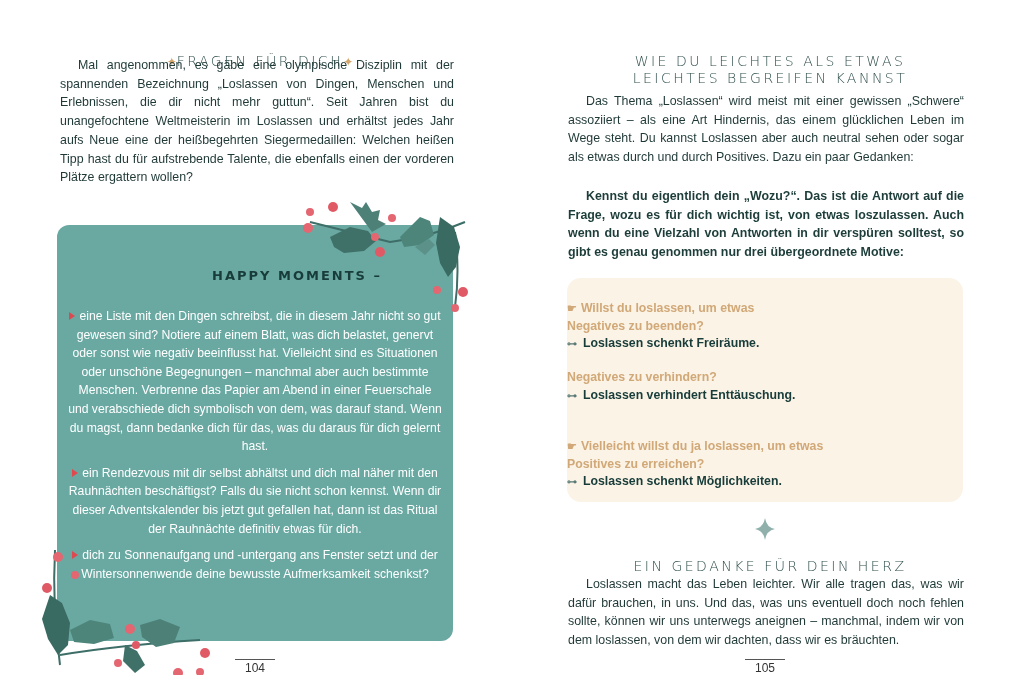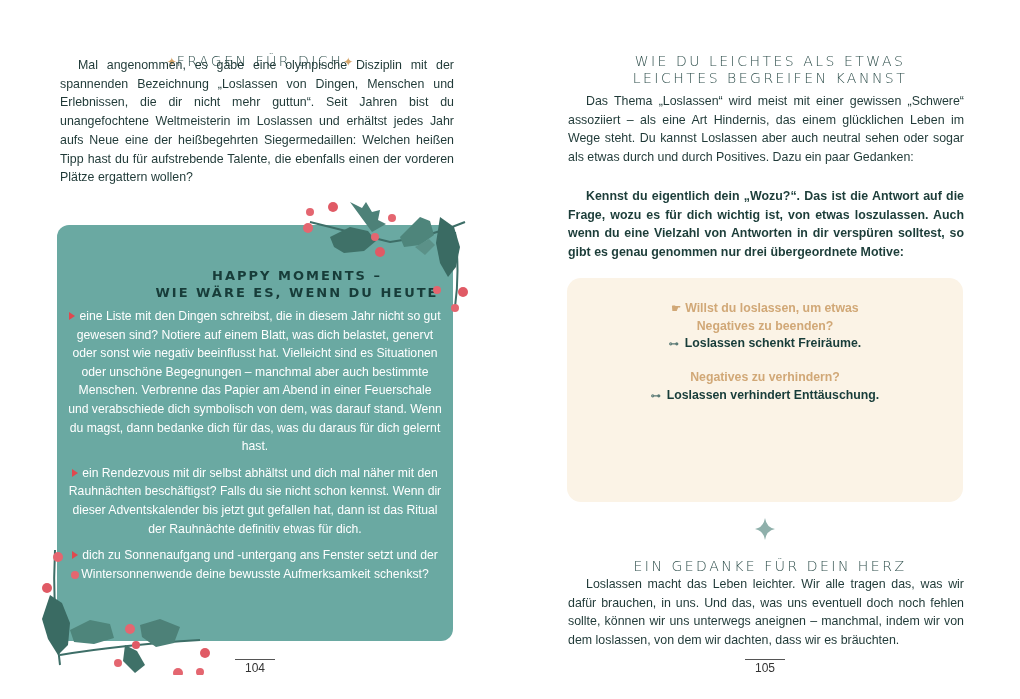--- a/index.html
+++ b/index.html
@@ -36,21 +36,21 @@
 
   .holly { position:absolute; }
 
   
   #wie-heading { position:absolute; left:60px; top:53px; width:400px; }
   #wie-text { position:absolute; left:58px; top:92px; width:396px; }
   #wozu-text { position:absolute; left:58px; top:187px; width:396px; font-weight:bold; color:#1c3d39; }
 
   #motive-box { position:absolute; left:57px; top:278px; width:396px; height:224px;
                 background:#fbf3e6; border-radius:14px; }
-  .motive { position:absolute; left:0; width:396px; text-align:center; font-size:12.3px;
+  .motive { position:absolute; left:0; width:396px; text-align:left; font-size:12.3px;
             line-height:17.5px; font-weight:bold; }
   .motive .q { color:#d1a877; }
   .motive .a { color:#173c39; }
   .hand { color:#d1a877; font-size:11px; margin-right:4px; }
   .key { color:#5a7a76; font-size:10px; margin-right:6px; }
 
   #divider-star { position:absolute; left:245px; top:518px; width:20px; height:22px; }
   #herz-heading { position:absolute; left:60px; top:558px; width:400px; }
   #herz-text { position:absolute; left:58px; top:575px; width:396px; }
 </style>
@@ -59,21 +59,20 @@
 
 <div class="page left">
   <div id="fragen-heading" class="heading">
     <span class="star">✦</span><span>FRAGEN FÜR DICH</span><span class="star">✦</span>
   </div>
   <div id="fragen-text" class="body-text indent">Mal angenommen, es gäbe eine olympische Disziplin mit der spannenden Bezeichnung „Loslassen von Dingen, Menschen und Erlebnissen, die dir nicht mehr guttun“. Seit Jahren bist du unangefochtene Weltmeisterin im Loslassen und erhältst jedes Jahr aufs Neue eine der heißbegehrten Siegermedaillen: Welchen heißen Tipp hast du für aufstrebende Talente, die ebenfalls einen der vorderen Plätze ergattern wollen?</div>
 
   <div id="happy-box">
     <div id="happy-title">
       <div>HAPPY MOMENTS –</div>
-      <div>WIE WÄRE ES, WENN DU HEUTE</div>
     </div>
     <div class="happy-list">
       <div class="happy-item"><span class="bullet-tri"></span><span>eine Liste mit den Dingen schreibst, die in diesem Jahr nicht so gut gewesen sind? Notiere auf einem Blatt, was dich belastet, genervt oder sonst wie negativ beeinflusst hat. Vielleicht sind es Situationen oder unschöne Begegnungen – manchmal aber auch bestimmte Menschen. Verbrenne das Papier am Abend in einer Feuerschale und verabschiede dich symbolisch von dem, was darauf stand. Wenn du magst, dann bedanke dich für das, was du daraus für dich gelernt hast.</span></div>
       <div class="happy-item"><span class="bullet-tri"></span><span>ein Rendezvous mit dir selbst abhältst und dich mal näher mit den Rauhnächten beschäftigst? Falls du sie nicht schon kennst. Wenn dir dieser Adventskalender bis jetzt gut gefallen hat, dann ist das Ritual der Rauhnächte definitiv etwas für dich.</span></div>
       <div class="happy-item"><span class="bullet-tri"></span><span>dich zu Sonnenaufgang und -untergang ans Fenster setzt und der Wintersonnenwende deine bewusste Aufmerksamkeit schenkst?</span></div>
     </div>
   </div>
 
   <svg class="holly" style="left:290px;top:192px;" width="190" height="120" viewBox="0 0 190 120">
     <path d="M20 30 Q60 40 100 50 Q140 45 175 30" stroke="#3d6e67" stroke-width="2" fill="none"></path>
@@ -126,20 +125,25 @@
   <div id="motive-box">
     <div class="motive" style="top:22px;">
       <div class="q"><span class="hand">☛</span><span>Willst du loslassen, um etwas</span></div>
       <div class="q">Negatives zu beenden?</div>
       <div class="a"><span class="key">⊶</span><span>Loslassen schenkt Freiräume.</span></div>
     </div>
     <div class="motive" style="top:91px;">
       <div class="q">Negatives zu verhindern?</div>
       <div class="a"><span class="key">⊶</span><span>Loslassen verhindert Enttäuschung.</span></div>
     </div>
+    <div class="motive" style="top:160px;">
+      <div class="q"><span class="hand">☛</span><span>Vielleicht willst du ja loslassen, um etwas</span></div>
+      <div class="q">Positives zu erreichen?</div>
+      <div class="a"><span class="key">⊶</span><span>Loslassen schenkt Möglichkeiten.</span></div>
+    </div>
   </div>
 
   <svg id="divider-star" viewBox="0 0 20 22">
     <path d="M10 0 Q11.5 9.5 20 11 Q11.5 12.5 10 22 Q8.5 12.5 0 11 Q8.5 9.5 10 0 Z" fill="#8fb0ab"></path>
   </svg>
 
   <div id="herz-heading" class="heading">EIN GEDANKE FÜR DEIN HERZ</div>
   <div id="herz-text" class="body-text indent">Loslassen macht das Leben leichter. Wir alle tragen das, was wir dafür brauchen, in uns. Und das, was uns eventuell doch noch fehlen sollte, können wir uns unterwegs aneignen – manchmal, indem wir von dem loslassen, von dem wir dachten, dass wir es bräuchten.</div>
 
   <div class="page-num" style="left:235px;">105</div>

